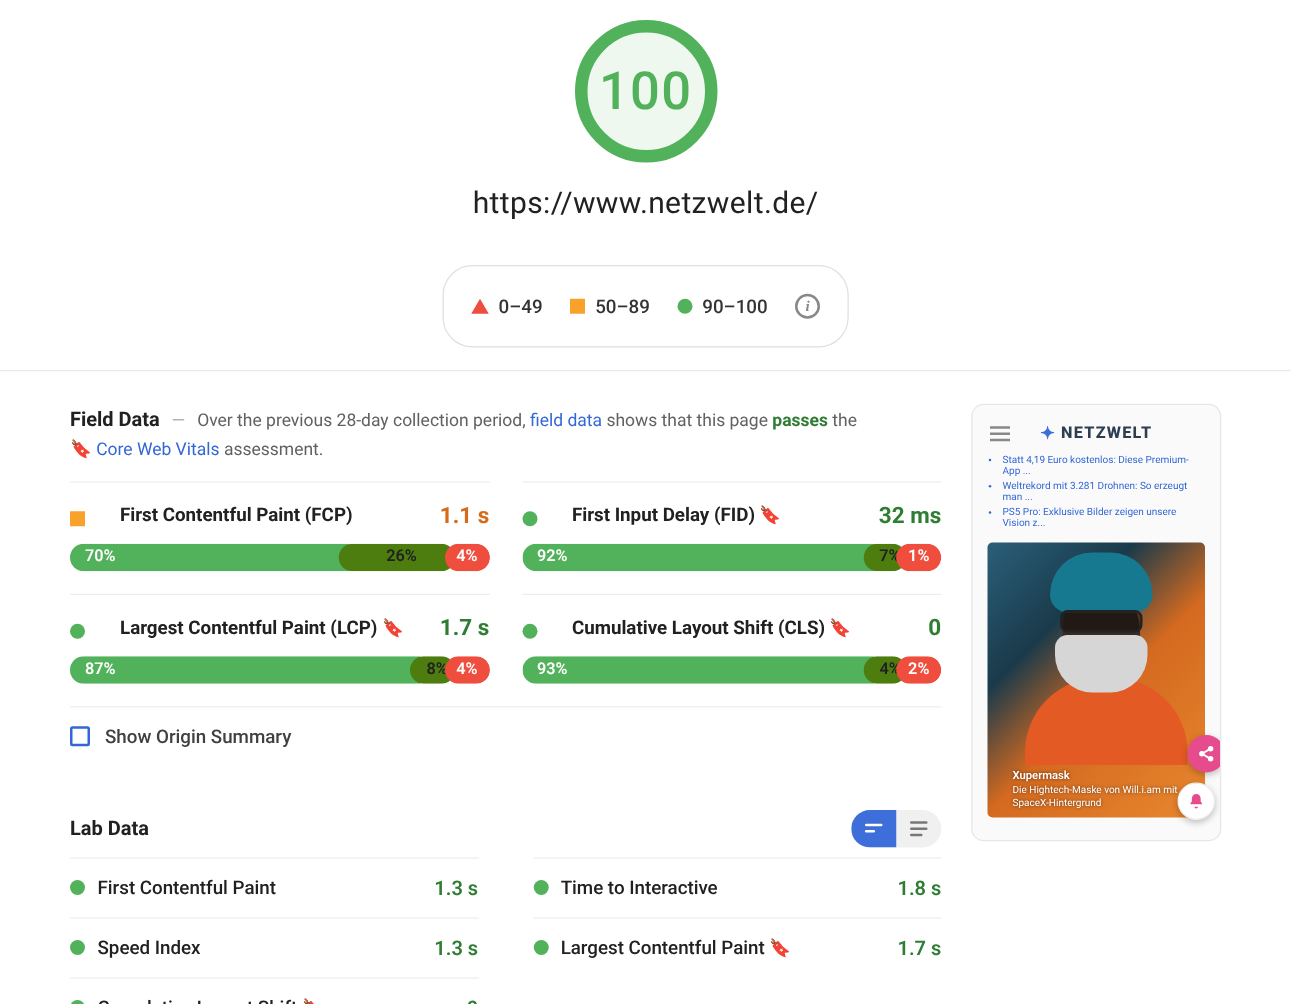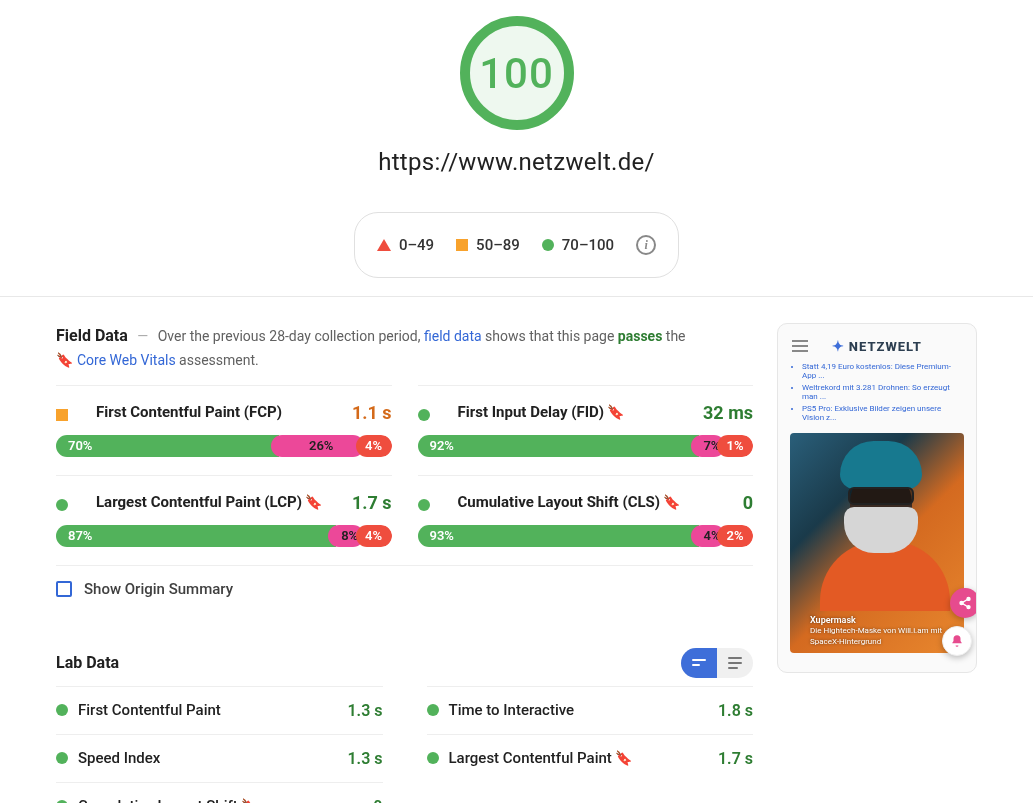--- a/index.html
+++ b/index.html
@@ -69,21 +69,21 @@
   .metric-indicator { width: 12px; height: 12px; }
   .ind-green { background:#52b25b; border-radius:50%; }
   .ind-orange { background:#f8a22c; }
   .metric-value { font-size: 18px; font-weight: 700; }
   .val-green { color: #2e7d32; }
   .val-orange { color: #d46a1a; }
 
   .dist-bar { height: 22px; border-radius: 12px; overflow: hidden; display: flex; width: 100%; font-size: 13px; font-weight: 600; }
   .seg { display: flex; align-items: center; color: #fff; }
   .seg.good  { background:#52b25b; padding-left:12px; }
-  .seg.mid   { background:#ec4899; justify-content:center; color:#212121; border-radius:12px; position:relative; }
+  .seg.mid   { background:#4d7c0f; justify-content:center; color:#212121; border-radius:12px; position:relative; }
   .seg.poor  { background:#ef4d3e; justify-content:center; border-radius:12px; margin-left:-8px; position:relative; z-index:2; min-width:36px;}
   .seg.mid { margin-left:-8px; z-index:1; padding-left:8px; }
   .seg.mid span, .seg.poor span { margin: 0 auto; }
 
   .origin-row { display:flex; align-items:center; gap:12px; padding: 14px 0 28px; color:#404040; font-weight:500; font-size:15px; border-top:1px solid #eee;}
   .checkbox-empty { width:16px; height:16px; border:2px solid #3367d6; border-radius:2px; display:inline-block; }
 
   
   .lab-header { display:flex; align-items:center; justify-content:space-between; margin: 22px 0 8px; }
   .lab-title { font-size:16px; font-weight:700; }
@@ -145,21 +145,21 @@
       <span class="legend-item">
         <span class="shape triangle-red"></span>
         <span>0–49</span>
       </span>
       <span class="legend-item">
         <span class="shape square-orange"></span>
         <span>50–89</span>
       </span>
       <span class="legend-item">
         <span class="shape circle-green"></span>
-        <span>70–100</span>
+        <span>90–100</span>
       </span>
       <span class="info-icon">i</span>
     </div>
   </div>
 
   <div class="content">
     <div class="left">
 
       <div class="field-header">
         <strong>Field Data</strong>

